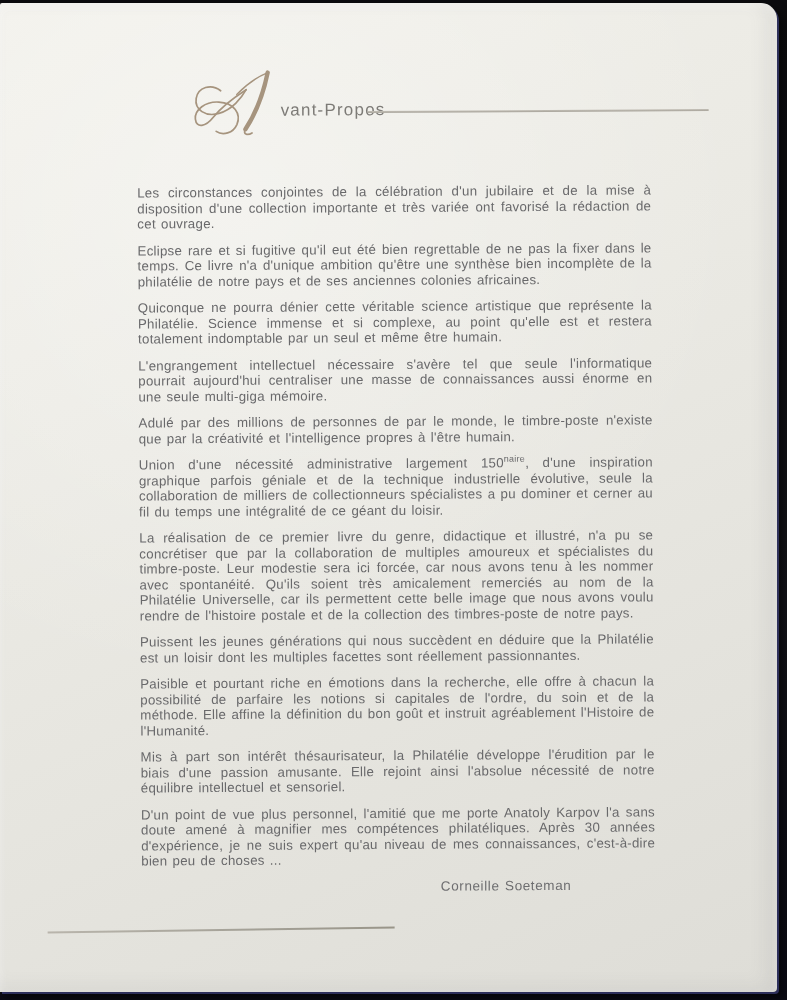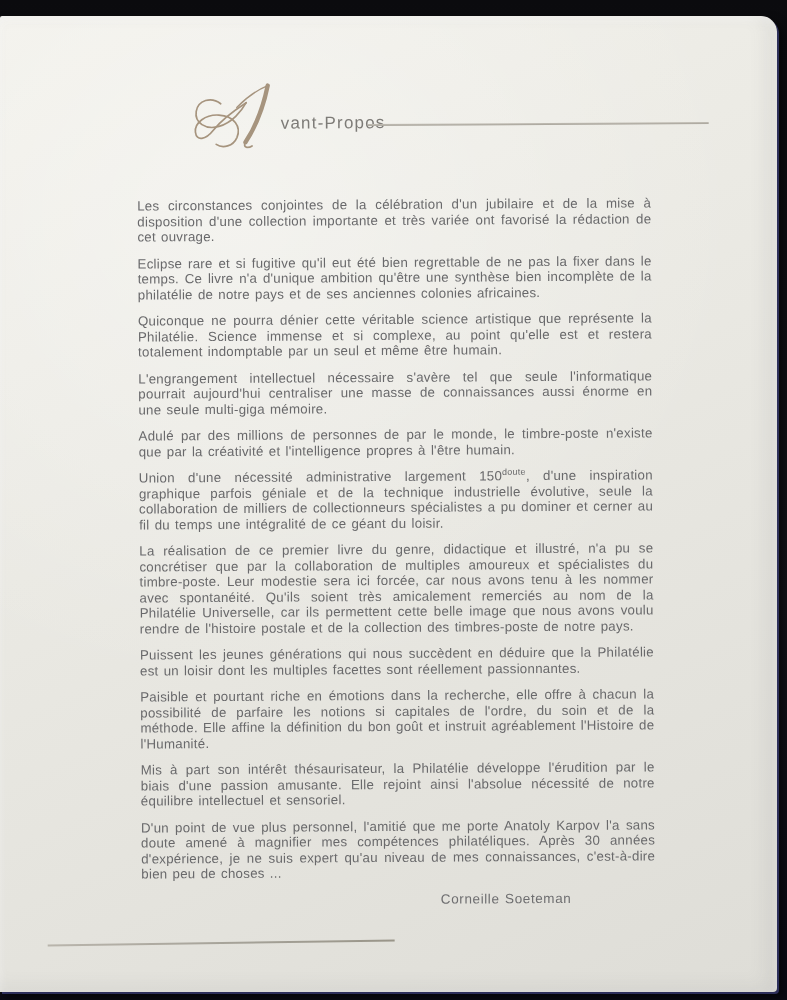--- a/index.html
+++ b/index.html
@@ -12,21 +12,20 @@
     position:absolute;left:0;top:3px;right:10px;bottom:8px;
     background:
       radial-gradient(120% 90% at 30% 20%, rgba(255,255,255,0.35) 0%, rgba(255,255,255,0) 55%),
       linear-gradient(155deg,#f2f1eb 0%,#e9e8e2 48%,#deddd7 100%);
     border-radius:2px 16px 4px 0;
     box-shadow:
       2px 2px 0 0 rgba(78,82,158,0.55),
       5px 5px 10px rgba(0,0,0,0.65),
       inset -10px -4px 18px rgba(95,95,105,0.10),
       inset 0 3px 8px rgba(255,255,255,0.45);
-    margin-top: 13px;
   }
   #content{position:absolute;inset:0;transform:rotate(-0.35deg);transform-origin:50% 50%;}
 
   
   .header{position:absolute;top:64px;left:194px;right:66px;height:70px;}
   .initial{position:absolute;left:0;top:2px;width:96px;height:66px;}
   .initial path{fill:none;stroke:#a6947e;stroke-linecap:round;}
   .title-rest{
     position:absolute;left:89px;top:33px;
     font-size:17px;color:#7d7b77;letter-spacing:1.2px;
@@ -75,21 +74,21 @@
         <span class="title-rest">vant-Propos</span>
         <div class="header-rule"></div>
       </div>
 
       <div class="body-text">
         <p>Les circonstances conjointes de la célébration d'un jubilaire et de la mise à disposition d'une collection importante et très variée ont favorisé la rédaction de cet ouvrage.</p>
         <p>Eclipse rare et si fugitive qu'il eut été bien regrettable de ne pas la fixer dans le temps.  Ce livre n'a d'unique ambition qu'être une synthèse bien incomplète de la philatélie de notre pays et de ses anciennes colonies africaines.</p>
         <p>Quiconque ne pourra dénier cette véritable science artistique que représente la Philatélie.  Science immense et si complexe, au point qu'elle est et restera totalement indomptable par un seul et même être humain.</p>
         <p>L'engrangement intellectuel nécessaire s'avère tel que seule l'informatique pourrait aujourd'hui centraliser une masse de connaissances aussi énorme en une seule multi-giga mémoire.</p>
         <p>Adulé par des millions de personnes de par le monde, le timbre-poste n'existe que par la créativité et l'intelligence propres à l'être humain.</p>
-        <p><span>Union d'une nécessité administrative largement 150</span><sup>doute</sup><span>, d'une inspiration graphique parfois géniale et de la technique industrielle évolutive, seule la collaboration de milliers de collectionneurs spécialistes a pu dominer et cerner au fil du temps une intégralité de ce géant du loisir.</span></p>
+        <p><span>Union d'une nécessité administrative largement 150</span><sup>naire</sup><span>, d'une inspiration graphique parfois géniale et de la technique industrielle évolutive, seule la collaboration de milliers de collectionneurs spécialistes a pu dominer et cerner au fil du temps une intégralité de ce géant du loisir.</span></p>
         <p>La réalisation de ce premier livre du genre, didactique et illustré, n'a pu se concrétiser que par la collaboration de multiples amoureux et spécialistes du timbre-poste.  Leur modestie sera ici forcée, car nous avons tenu à les nommer avec spontanéité.  Qu'ils soient très amicalement remerciés au nom de la Philatélie Universelle, car ils permettent cette belle image que nous avons voulu rendre de l'histoire postale et de la collection des timbres-poste de notre pays.</p>
         <p>Puissent les jeunes générations qui nous succèdent en déduire que la Philatélie est un loisir dont les multiples facettes sont réellement passionnantes.</p>
         <p>Paisible et pourtant riche en émotions dans la recherche, elle offre à chacun la possibilité de parfaire les notions si capitales de l'ordre, du soin et de la méthode.  Elle affine la définition du bon goût et instruit agréablement l'Histoire de l'Humanité.</p>
         <p>Mis à part son intérêt thésaurisateur, la Philatélie développe l'érudition par le biais d'une passion amusante.  Elle rejoint ainsi l'absolue nécessité de notre équilibre intellectuel et sensoriel.</p>
         <p>D'un point de vue plus personnel, l'amitié que me porte Anatoly Karpov l'a sans doute amené à magnifier mes compétences philatéliques.  Après 30 années d'expérience, je ne suis expert qu'au niveau de mes connaissances, c'est-à-dire bien peu de choses ...</p>
 
         <div class="signature">Corneille Soeteman</div>
       </div>
 
       <div class="bottom-rule"></div>

